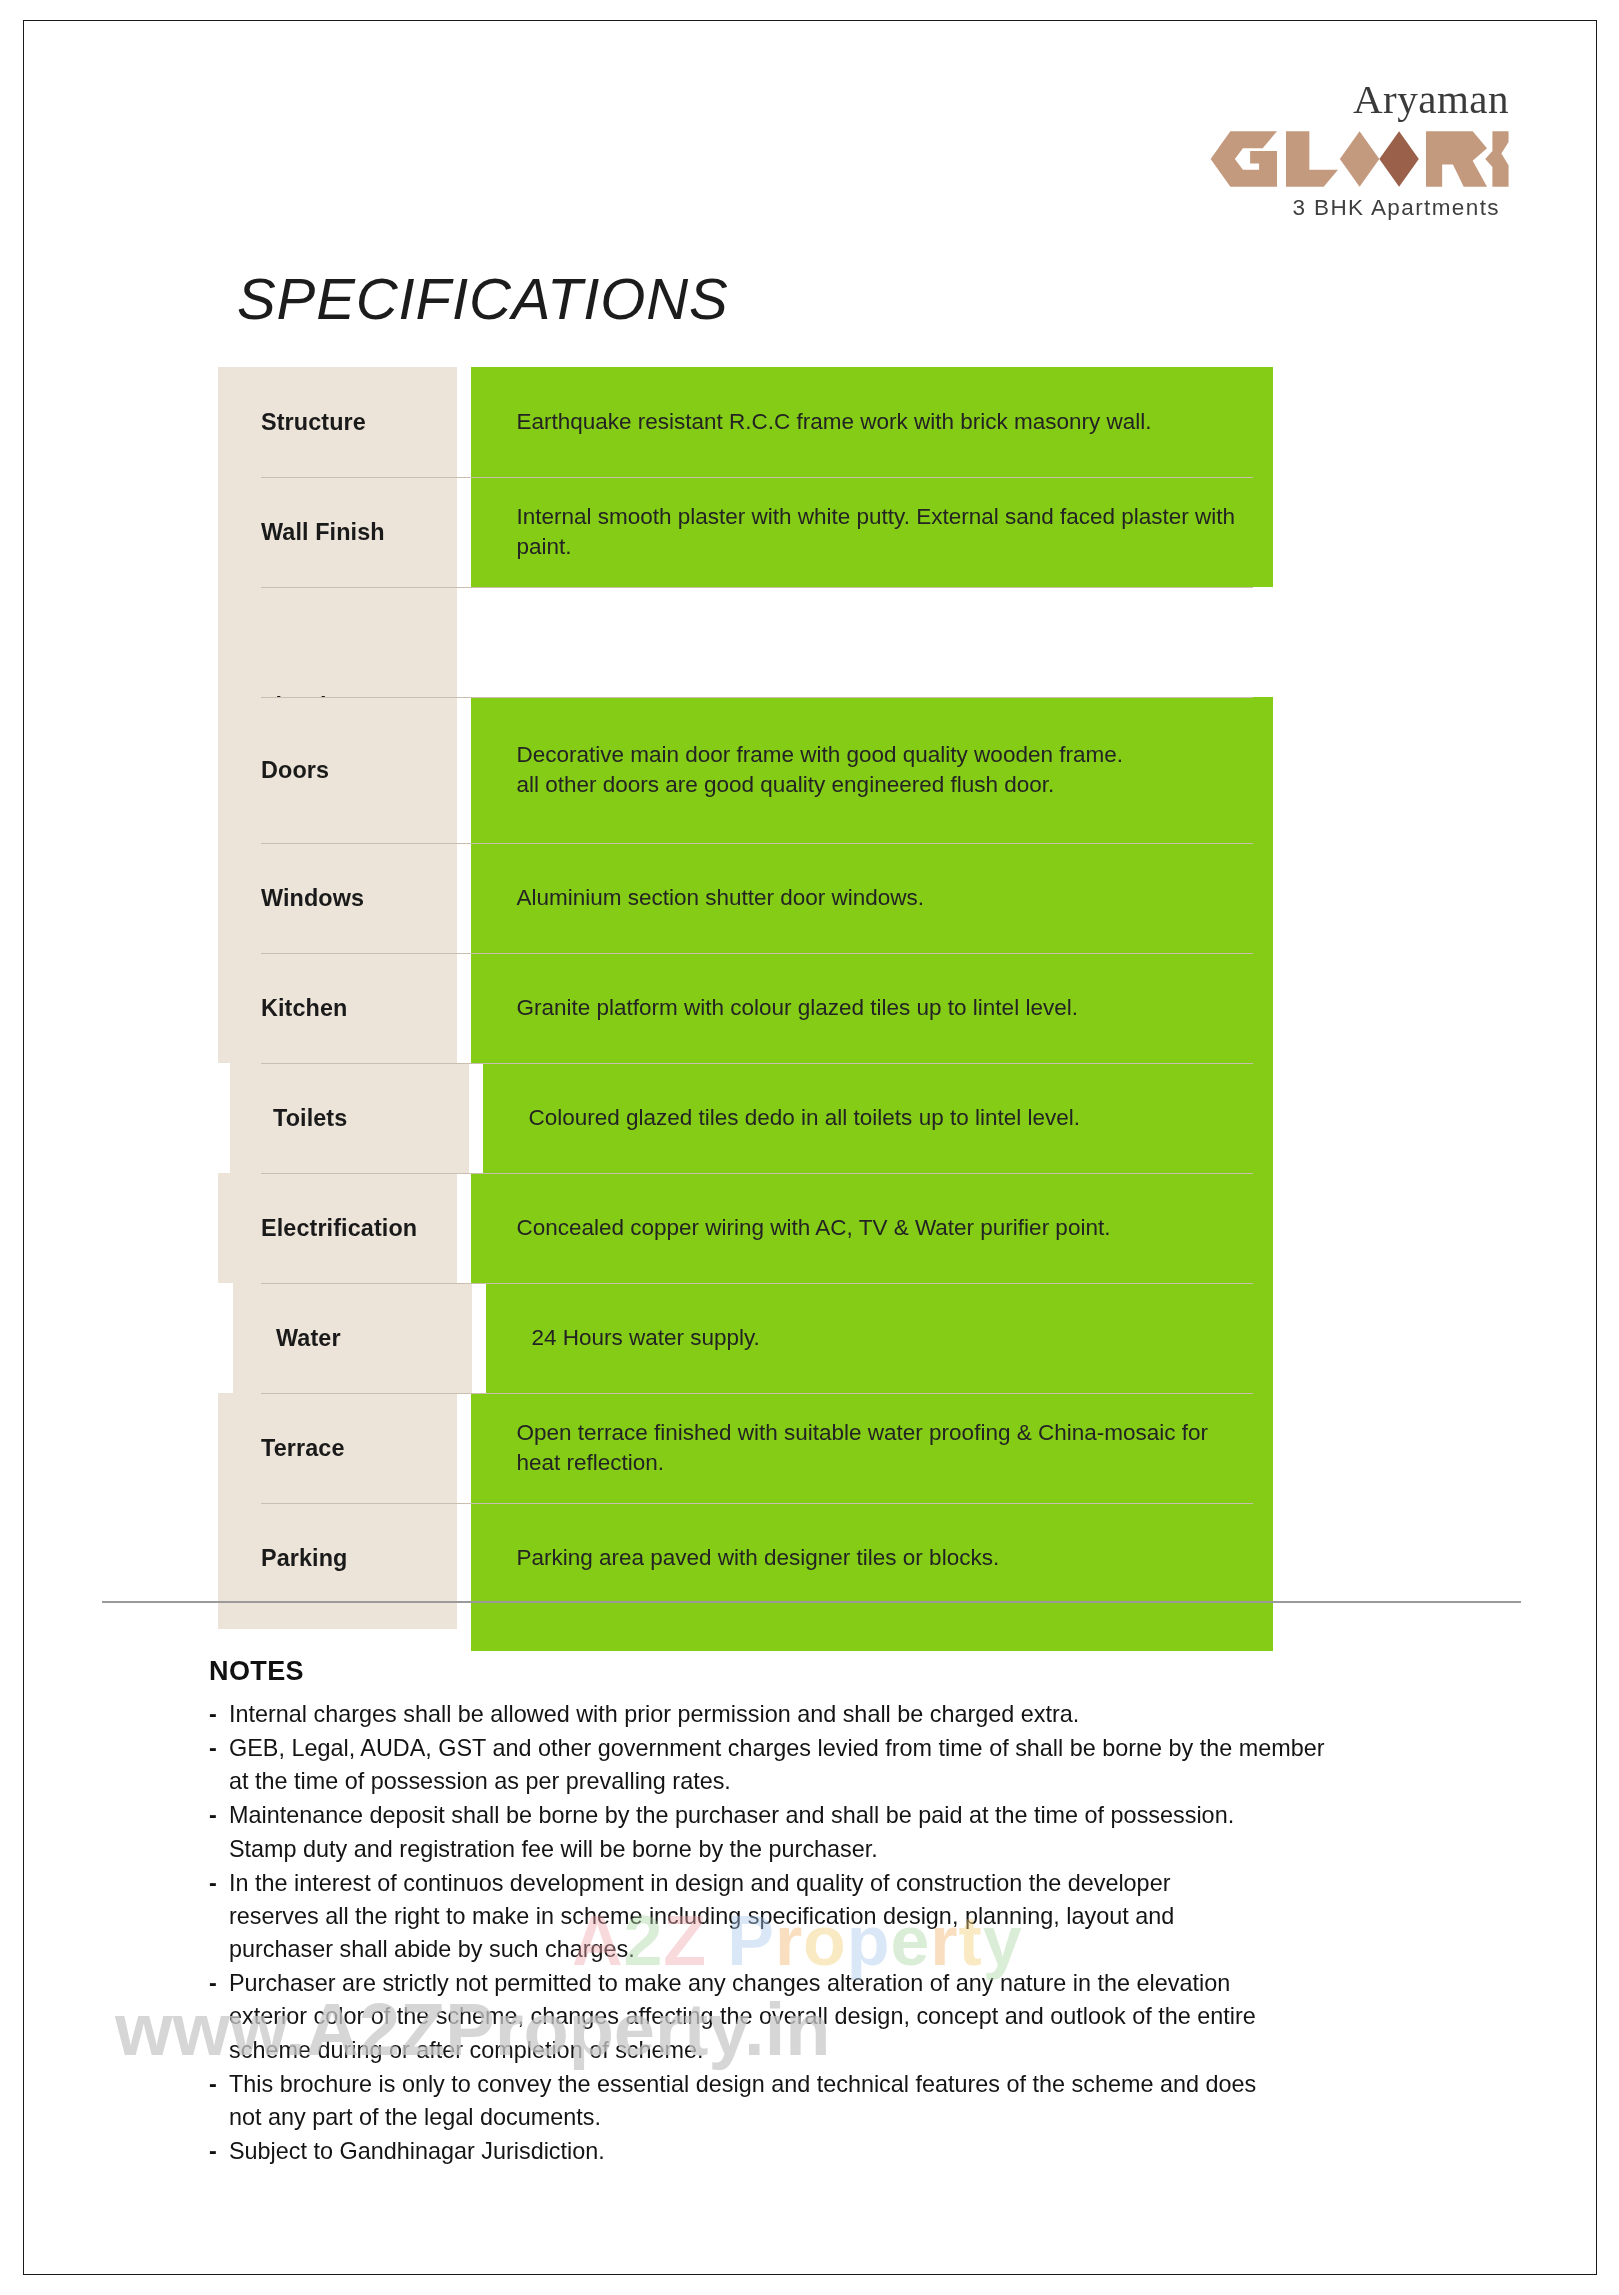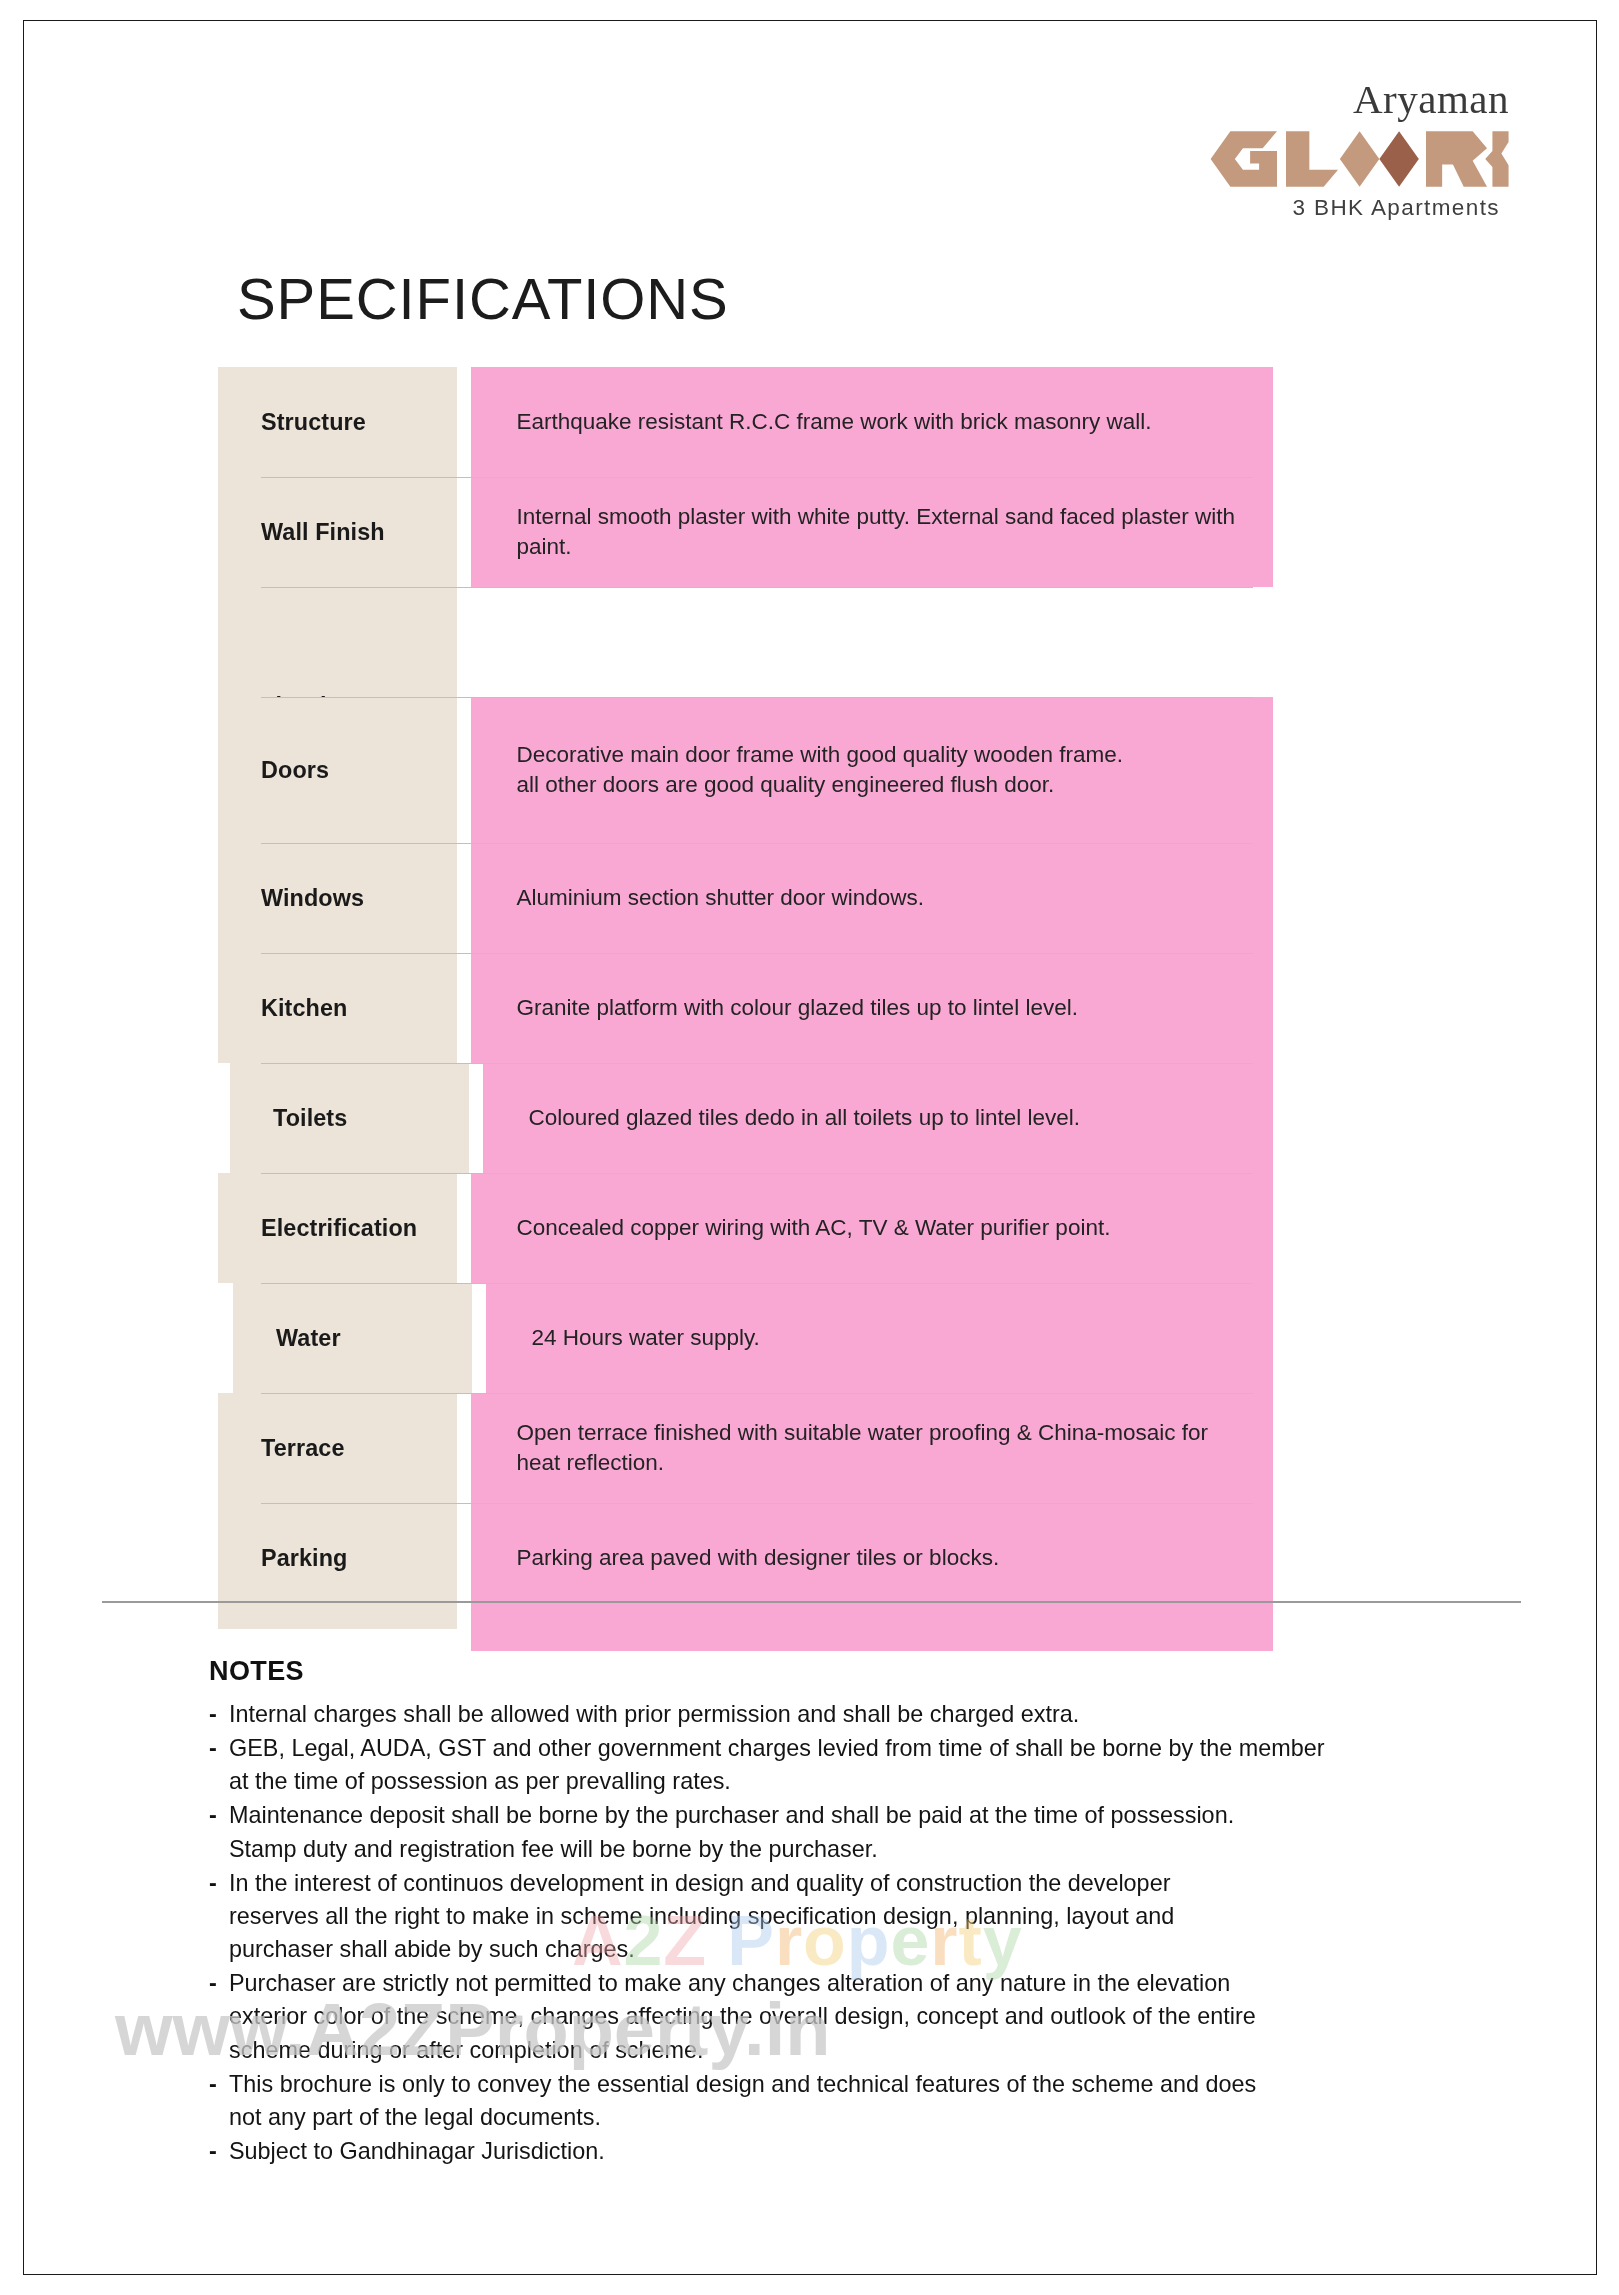--- a/index.html
+++ b/index.html
@@ -64,20 +64,21 @@
   #spec-title {
     position: absolute;
     left: 237px;
     top: 270px;
     font-family: "Liberation Sans", sans-serif;
     font-weight: 300;
     font-size: 58px;
     letter-spacing: 0.9px;
     color: #1c1c1c;
     line-height: 1;
+    font-style: italic;
   }
 
   
   #spec-table {
     position: absolute;
     left: 218px;
     top: 367px;
     width: 1055px;
   }
   .spec-row {
@@ -93,21 +94,21 @@
     display: flex;
     align-items: center;
   }
   .spec-gap {
     width: 14.4px;
     flex: 0 0 14.4px;
     background: #ffffff;
   }
   .spec-value-cell {
     flex: 1 1 auto;
-    background: #f9a8d4;
+    background: #84cc16;
     padding: 0 23.4px 0 45px;
     display: flex;
     align-items: center;
   }
   .spec-label {
     font-size: 23.4px;
     font-weight: bold;
     color: #1a1a1a;
     letter-spacing: 0.1px;
   }

